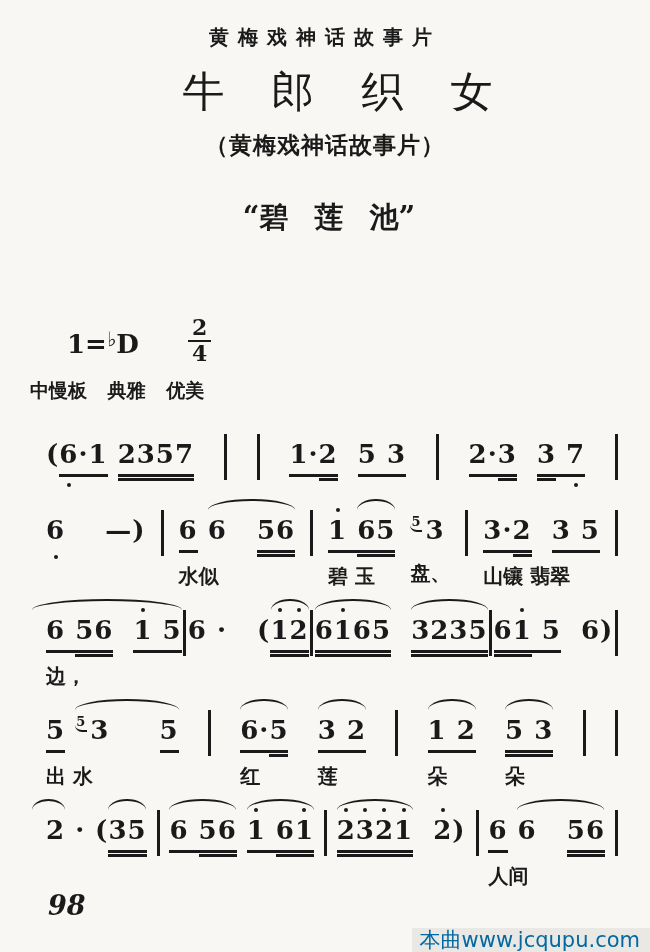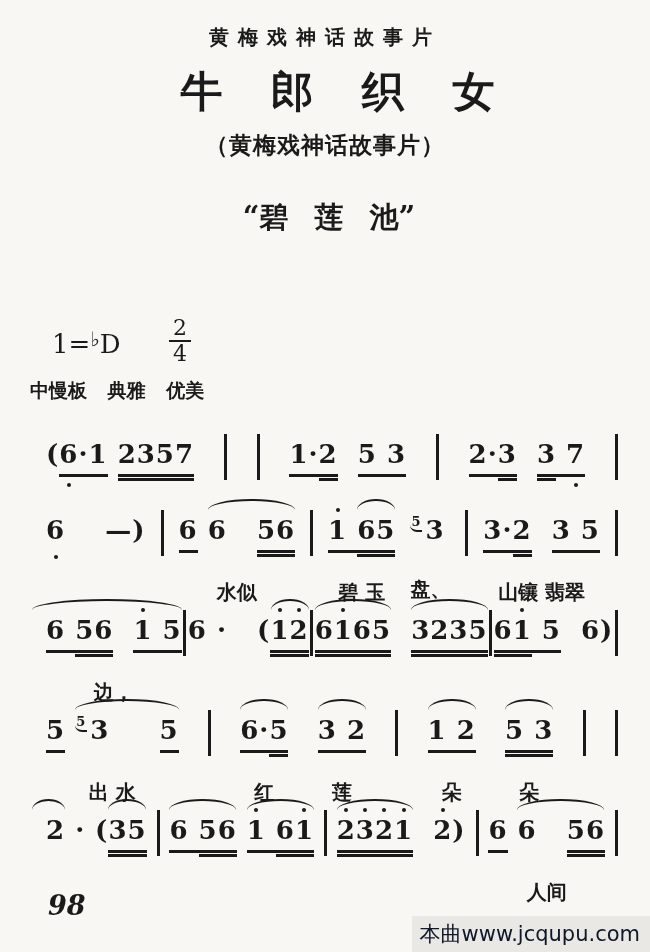--- a/index.html
+++ b/index.html
@@ -5,25 +5,25 @@
   :root { --ink:#1a1a1a; --paper:#f8f7f3; --wmbg:#e9e8e4; }
   * { box-sizing:border-box; }
   html,body { margin:0; padding:0; background:#ddd; }
   .page {
     position:relative; width:650px; height:952px; margin:0 auto;
     background:var(--paper); color:var(--ink); overflow:hidden;
     font-family:"DejaVu Serif","Liberation Serif",serif;
   }
   .center { text-align:center; }
   .series   { position:absolute; top:24px;  left:0; right:0; font-size:20px; font-weight:bold; letter-spacing:9px; }
-  .title    { position:absolute; top:64px;  left:0; right:0; font-size:42px; font-weight:bold; word-spacing:28px; letter-spacing:3px;margin-left:28px; }
+  .title    { position:absolute; top:64px;  left:0; right:0; font-size:42px; font-weight:normal; word-spacing:28px; letter-spacing:3px;margin-left:28px; }
   .subtitle { position:absolute; top:130px; left:0; right:0; font-size:23px; font-weight:bold; letter-spacing:1px; }
   .song-title{position:absolute; top:198px; left:0; right:0; font-size:29px; font-weight:bold; word-spacing:16px;margin-left:8px; }
   .ensemble { position:absolute; top:268px; left:0; right:0; font-size:19px; font-weight:bold; }
-  .keyline  { position:absolute; top:316px; left:52px; font-size:26px; font-weight:normal; }
+  .keyline  { position:absolute; top:316px; left:67px; font-size:26px; font-weight:bold; }
   .flat     { font-size:20px; vertical-align:7px; }
   .timesig  { display:inline-block; margin-left:40px; vertical-align:-8px; text-align:center; font-size:22px; line-height:1.05; }
   .timesig .num { display:block; border-bottom:2.5px solid var(--ink); padding:0 4px 1px; }
   .timesig .den { display:block; }
   .tempo    { position:absolute; top:378px; left:30px; font-size:19px; font-weight:bold; word-spacing:14px;
               font-family:"DejaVu Sans","Liberation Sans",sans-serif;text-align:center; }
   .score    { position:absolute; top:436px; left:46px; width:572px; }
   .music-line { display:flex; justify-content:space-between; align-items:flex-start; height:100px; }
   .music-line:first-child { height:76px; }
   .barline  { width:3px; height:46px; margin-top:-2px; background:var(--ink); flex:0 0 auto; }
@@ -35,25 +35,25 @@
   .part.u2::after { content:""; position:absolute; left:0; right:0; bottom:-7px; border-top:3px solid var(--ink); }
   .dot-hi   { position:absolute; top:-6px; left:50%; width:4px; height:4px; margin-left:-2px;
               background:var(--ink); border-radius:50%; }
   .dot-lo   { position:absolute; bottom:-9px; left:50%; width:4px; height:4px; margin-left:-2px;
               background:var(--ink); border-radius:50%; }
   .part.u1 .dot-lo { bottom:-13px; }
   .slur     { position:absolute; top:-13px; height:11px;
               border-top:2.5px solid var(--ink); border-radius:50% 50% 0 0 / 100% 100% 0 0; }
   .grace    { font-size:13px; font-weight:bold; position:relative; top:-13px; margin-right:3px;
               border-bottom:2px solid var(--ink); border-bottom-left-radius:7px; padding:0 1px 1px; }
-  .lyric    { margin-top:26px; font-size:20px; font-weight:bold; white-space:pre;
-              font-family:"DejaVu Sans","Liberation Sans",sans-serif;text-align:center; }
+  .lyric    { margin-top:10px; font-size:20px; font-weight:bold; white-space:pre;
+              font-family:"DejaVu Sans","Liberation Sans",sans-serif; }
   .footer-page { position:absolute; left:48px; top:890px; font-size:27px; font-weight:bold; font-style:italic; }
-  .watermark { position:absolute; right:0; bottom:0; height:36px; background:var(--wmbg);
-               display:flex; align-items:center; padding:0 10px 0 8px; font-size:21px; color:#0f172a;
+  .watermark { position:absolute; right:0; bottom:0; height:24px; background:var(--wmbg);
+               display:flex; align-items:center; padding:0 10px 0 8px; font-size:21px; color:#0369a1;
                font-family:"DejaVu Sans","Liberation Sans",sans-serif; }
 </style>
 </head>
 <body>
 
 <div class="page">
   <div class="series center">黄梅戏神话故事片</div>
   <div class="title center">牛 郎 织 女</div>
   <div class="subtitle center">（黄梅戏神话故事片）</div>
   <div class="song-title center">“碧 莲 池”</div>

